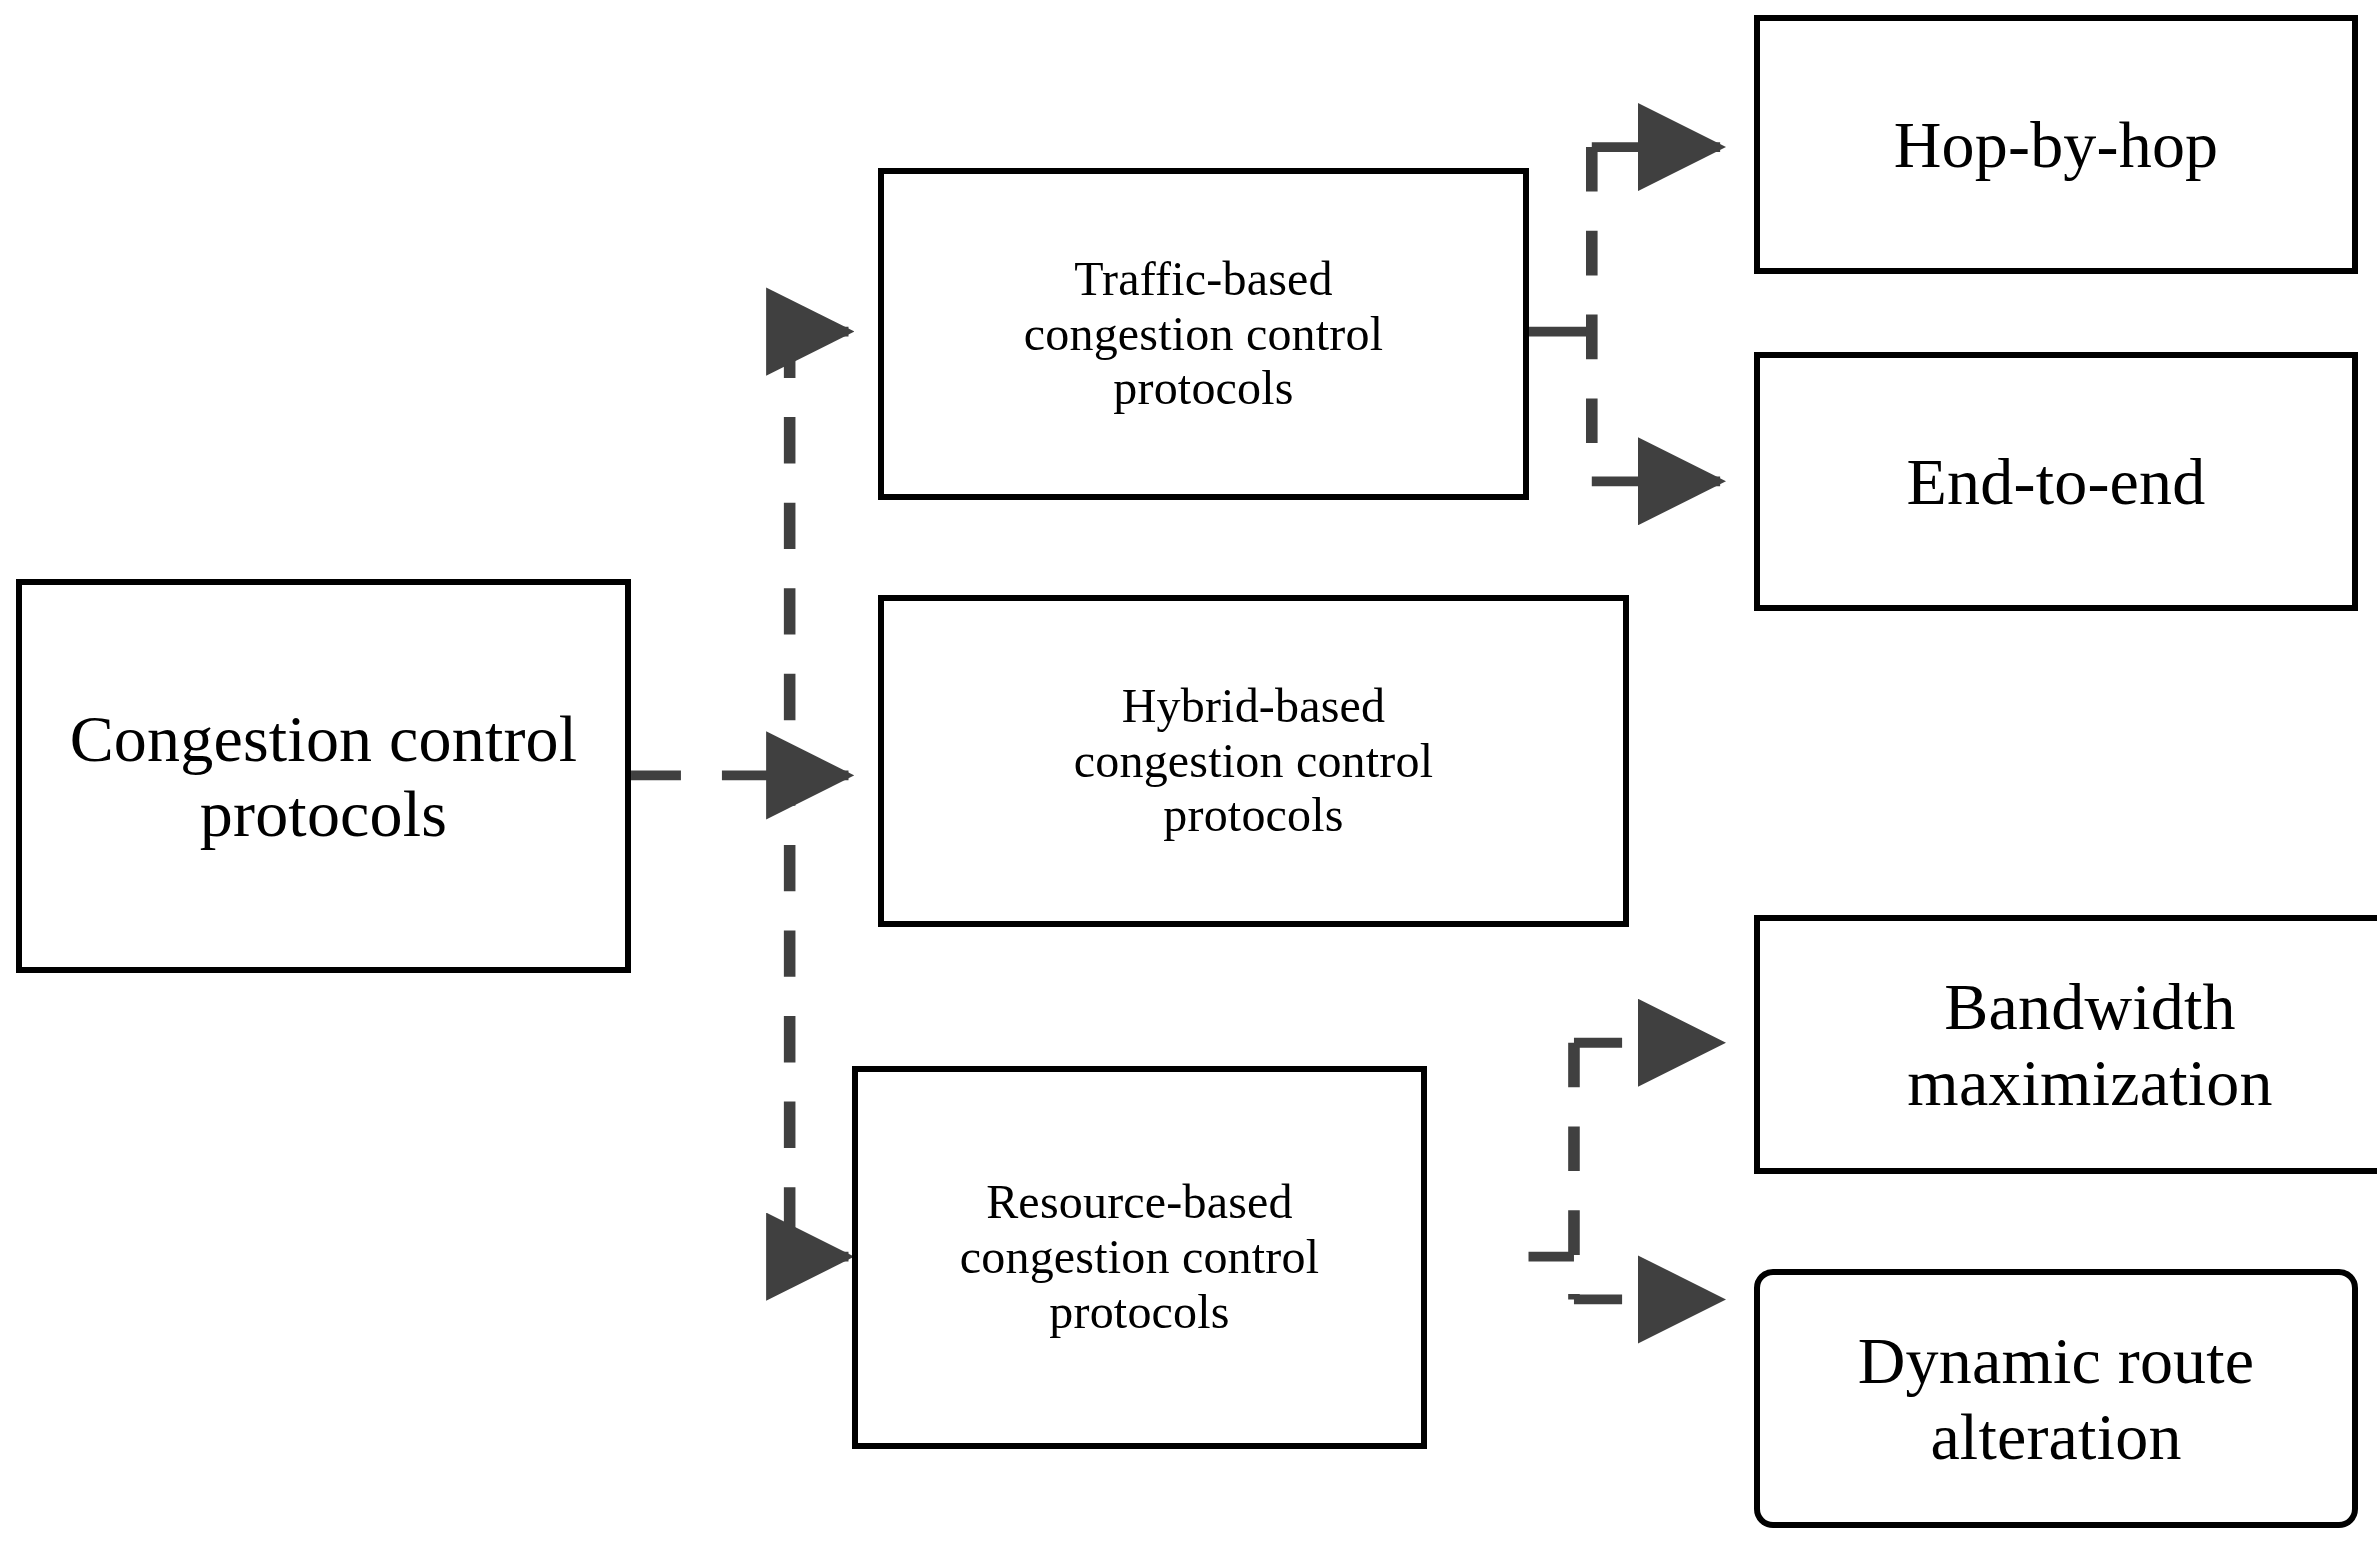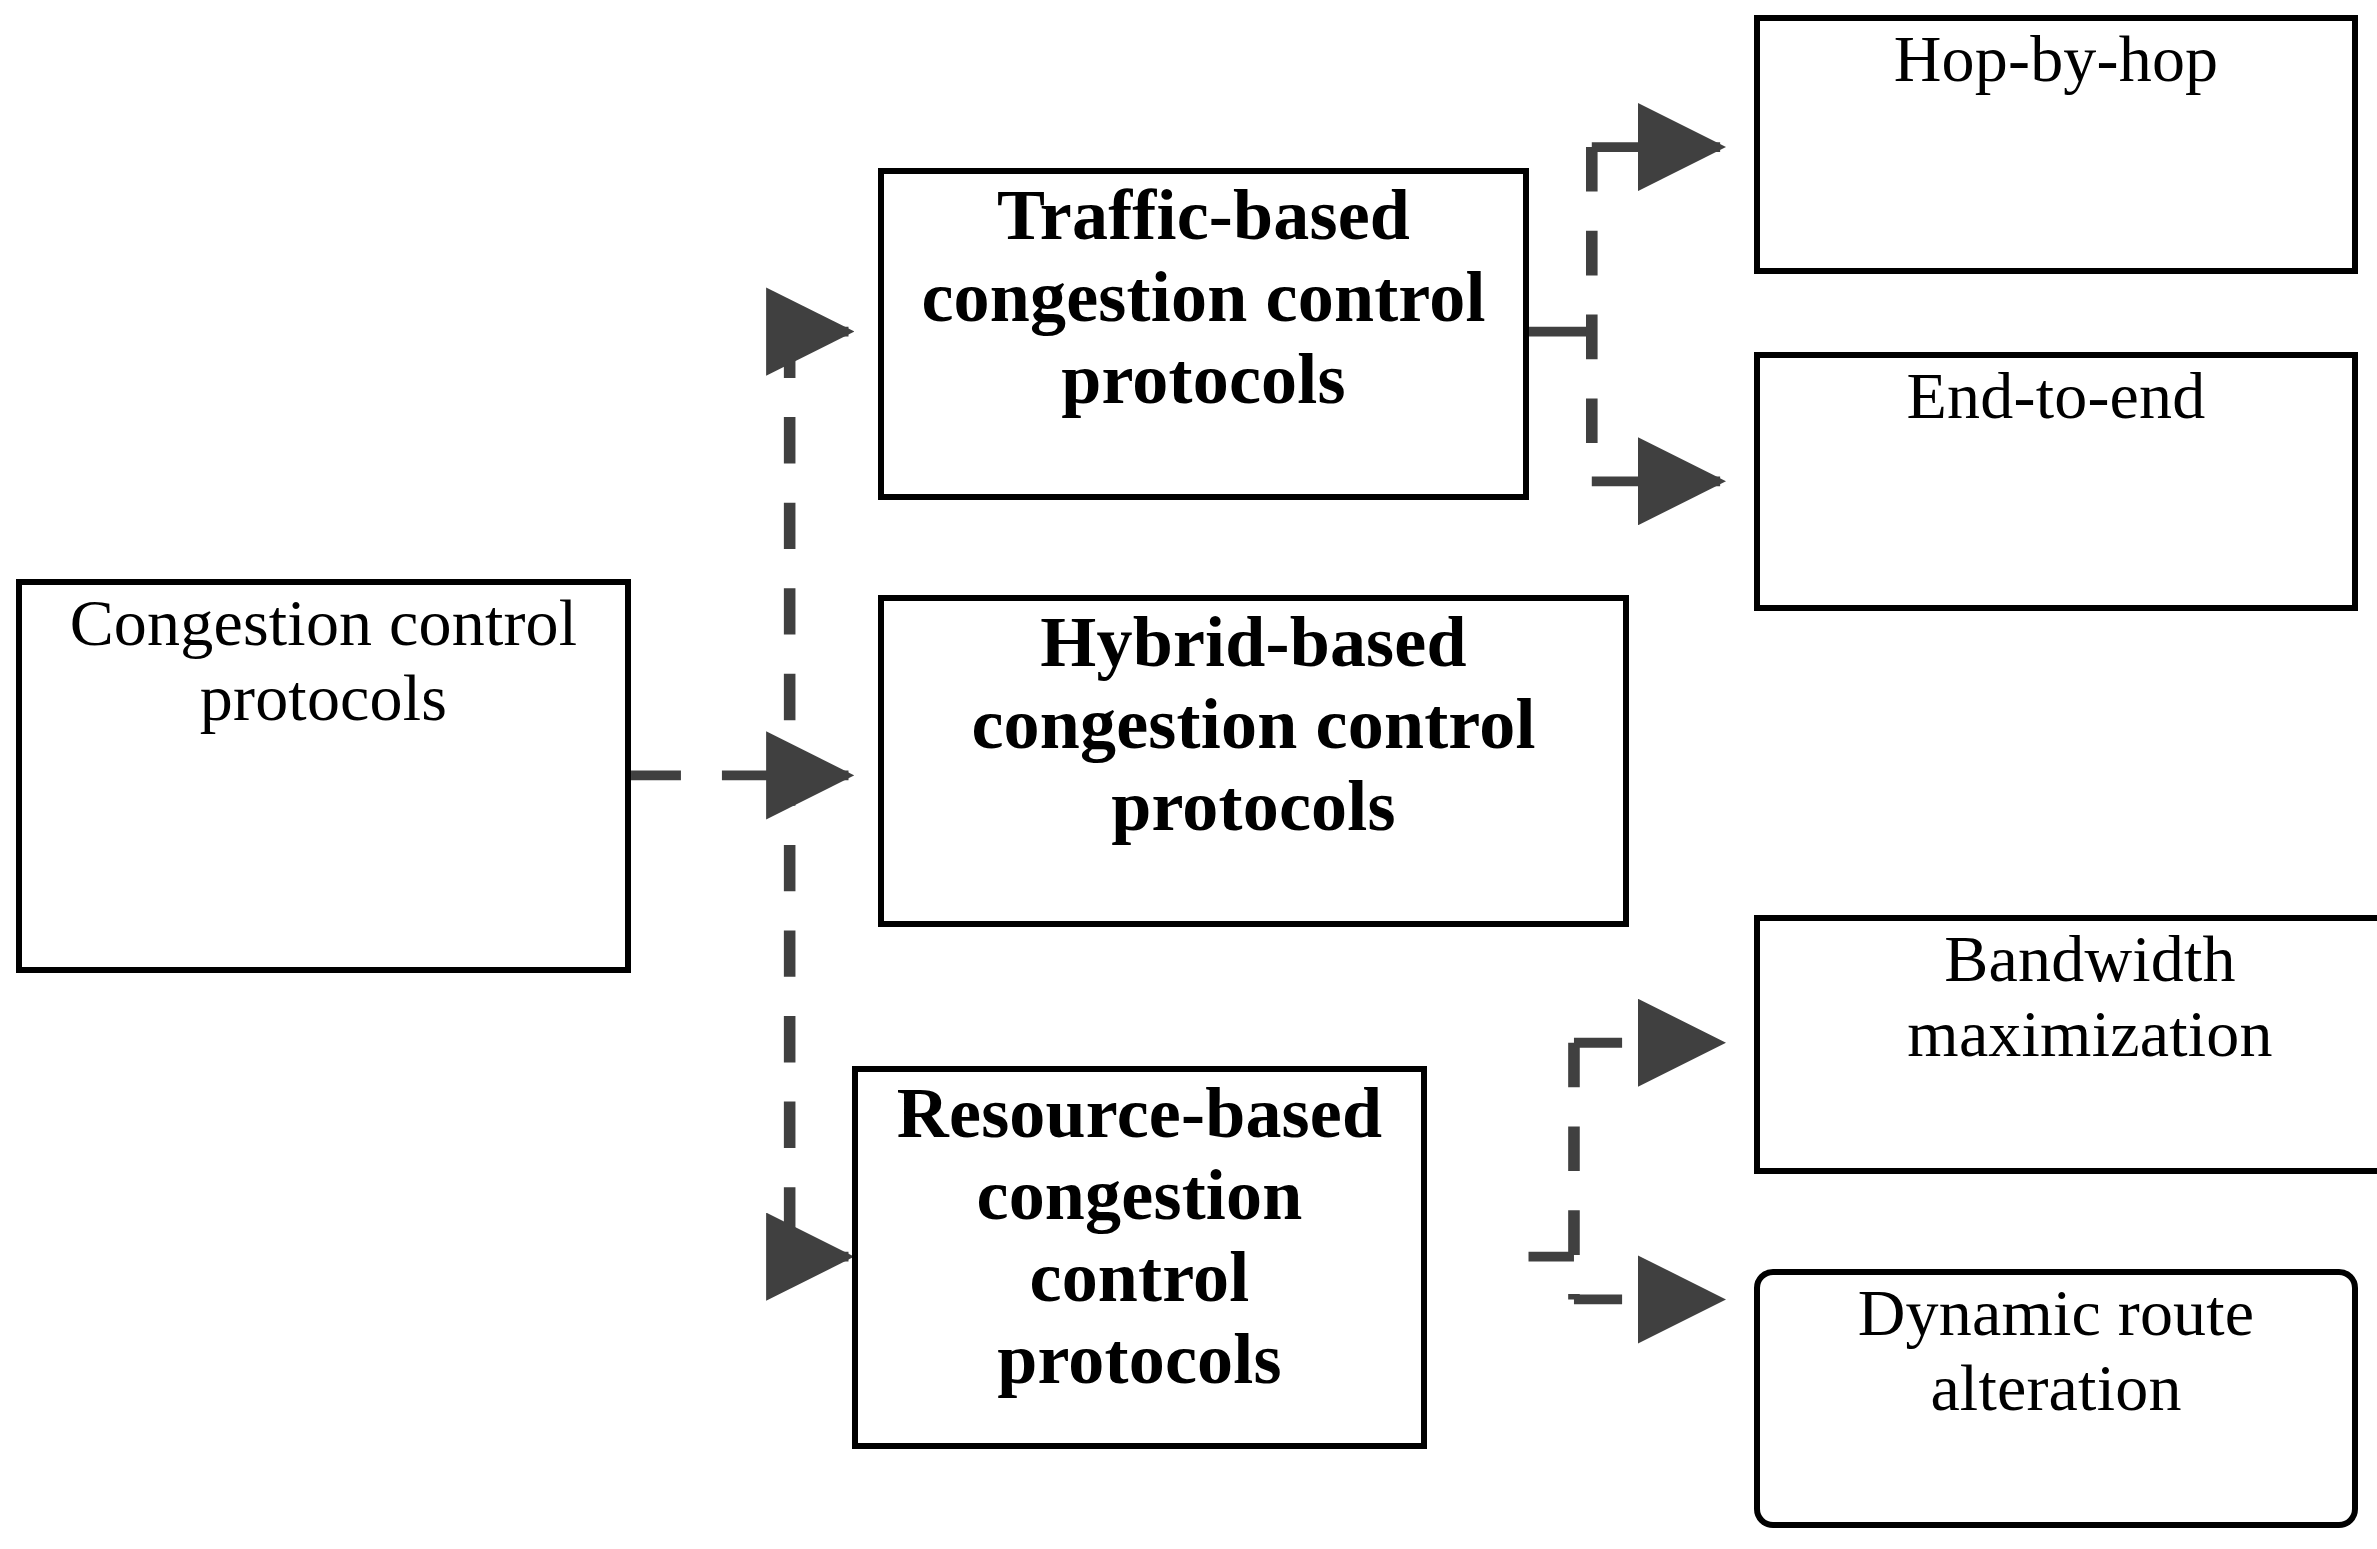--- a/index.html
+++ b/index.html
@@ -23,35 +23,35 @@
     width: 2377px;
     height: 1549px;
     pointer-events: none;
   }
   .node {
     position: absolute;
     box-sizing: border-box;
     background: #ffffff;
     border: 6.2px solid #000000;
     display: flex;
-    align-items: flex-start;
+    align-items: center;
     justify-content: center;
     text-align: center;
     color: #000000;
     z-index: 2;
   }
   .node-label {
     display: block;
     line-height: 1.14;
     letter-spacing: 0.2px;
     white-space: pre-line;
     padding: 0 16px;
   }
   .size-lg  { font-size: 66px; }
-  .size-md  { font-size: 72px; font-weight: bold; }
+  .size-md  { font-size: 48px; }
 </style>
 </head>
 <body>
 
 <div id="canvas">
 
   <svg id="edges" viewBox="0 0 2667 1738" xmlns="http://www.w3.org/2000/svg">
     <defs>
       <marker id="ah" markerWidth="9" markerHeight="9" refX="8.4" refY="4.5" orient="auto" markerUnits="strokeWidth">
         <path d="M0,0 L9,4.5 L0,9 z" fill="#404040"></path>

